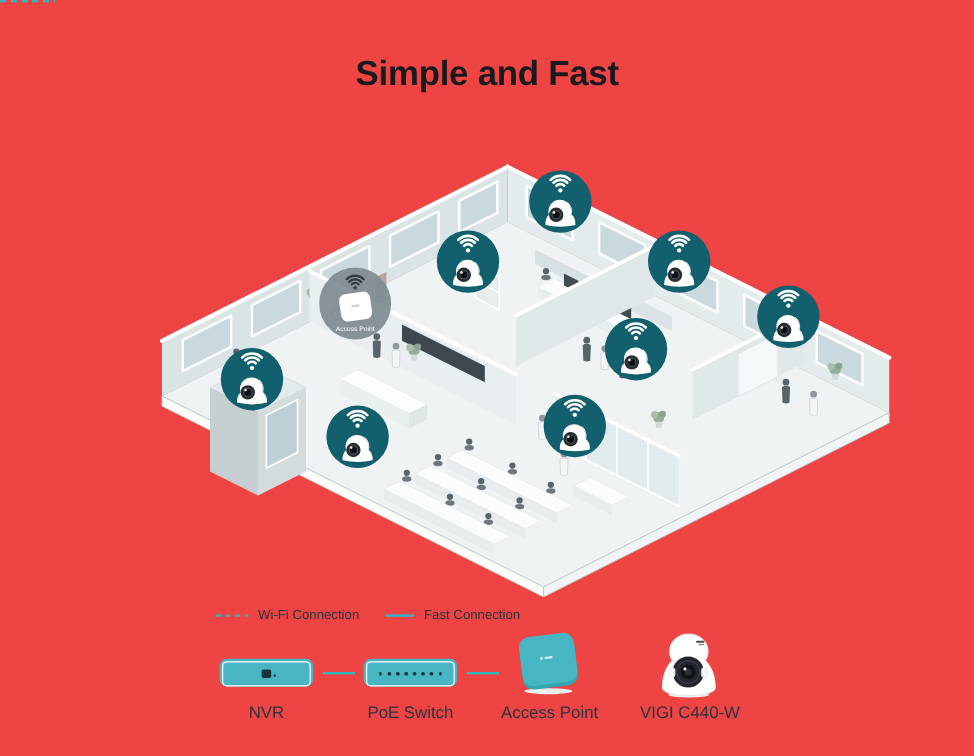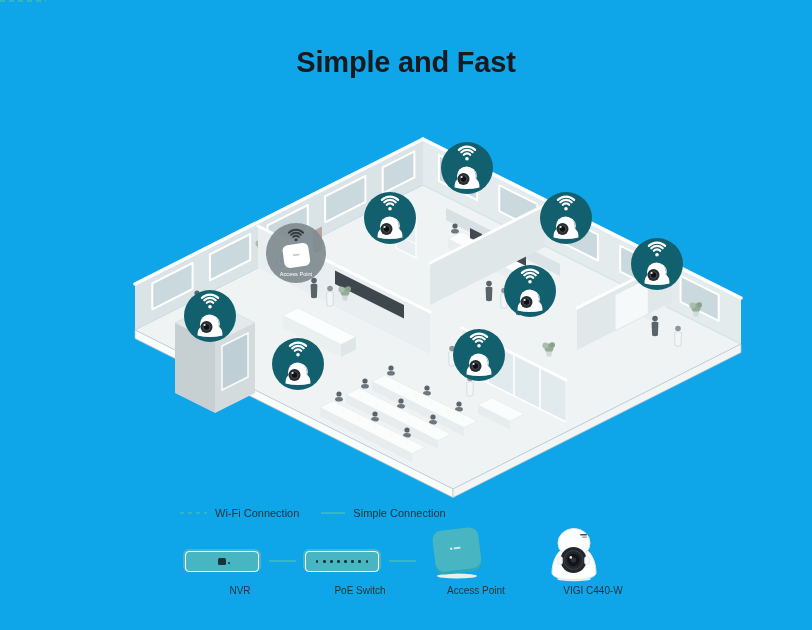--- a/index.html
+++ b/index.html
@@ -4,21 +4,21 @@
 <style>
   :root{
     --accent-teal:#47b6c2;
     --line-teal:#35b6c3;
     --badge-teal:#12606d;
     --title-color:#191a1e;
     --label-color:#27343d;
   }
   html,body{margin:0;padding:0;background:#fff;}
   .canvas{
-    position:relative;width:812px;height:630px;background:#0ea5e9;overflow:hidden;
+    position:relative;width:812px;height:630px;background:#ef4444;overflow:hidden;
     font-family:"Liberation Sans","DejaVu Sans",sans-serif;
   }
   .title{
     position:absolute;top:44px;left:0;width:812px;text-align:center;
     font-size:29px;line-height:36px;font-weight:700;color:var(--title-color);
     letter-spacing:-0.2px;margin:0;
   }
   .scene{position:absolute;left:0;top:0;width:812px;height:630px;}
   .scene svg{display:block;font-family:"Liberation Sans","DejaVu Sans",sans-serif;}
   .fill-badge{fill:var(--badge-teal);}
@@ -37,21 +37,21 @@
   .nvr-glyph::after{content:'';position:absolute;right:-4px;bottom:1px;width:2px;height:2px;background:#17343c;border-radius:50%;}
   .poe-dots{display:flex;gap:4.5px;}
   .poe-dots i{width:2.6px;height:2.6px;border-radius:50%;background:#17343c;}
   .conn{position:absolute;height:2px;background:var(--line-teal);}
   #conn1{left:269px;top:560px;width:27px;}
   #conn2{left:389px;top:560px;width:27px;}
   #conn3{left:496px;top:559px;width:46px;height:2px;background:repeating-linear-gradient(90deg,var(--line-teal) 0 5px,transparent 5px 9px);}
   .device-svg{position:absolute;}
   #ap-svg{left:424px;top:524px;}
   #cam-svg{left:547px;top:522px;}
-  .device-label{position:absolute;top:585px;transform:translateX(-50%);font-size:10px;color:var(--label-color);white-space:nowrap;margin-left:18px;}
+  .device-label{position:absolute;top:585px;transform:translateX(-50%);font-size:14px;color:var(--label-color);white-space:nowrap;}
   #lbl-nvr{left:222px;} #lbl-poe{left:342px;} #lbl-ap{left:458px;} #lbl-cam{left:575px;text-align:right;}
 </style>
 </head>
 <body>
 
 <div class="canvas">
 
   <h1 class="title">
     <div>Simple and Fast</div>
   </h1>
@@ -258,21 +258,21 @@
             <use href="#sym-camera-badge" transform="translate(479 355)"></use>
           </g>
     </g>
   </svg>
   </div>
 
   <div class="key-row">
     <span class="swatch dashed"></span>
     <span class="key-label">Wi-Fi Connection</span>
     <span class="swatch solid"></span>
-    <span class="key-label">Simple Connection</span>
+    <span class="key-label">Fast Connection</span>
   </div>
 
   <div id="nvr" class="device-box">
     <div class="device-box-inner">
       <span class="nvr-glyph"></span>
     </div>
   </div>
   <div id="conn1" class="conn"></div>
   <div id="poe" class="device-box">
     <div class="device-box-inner">

